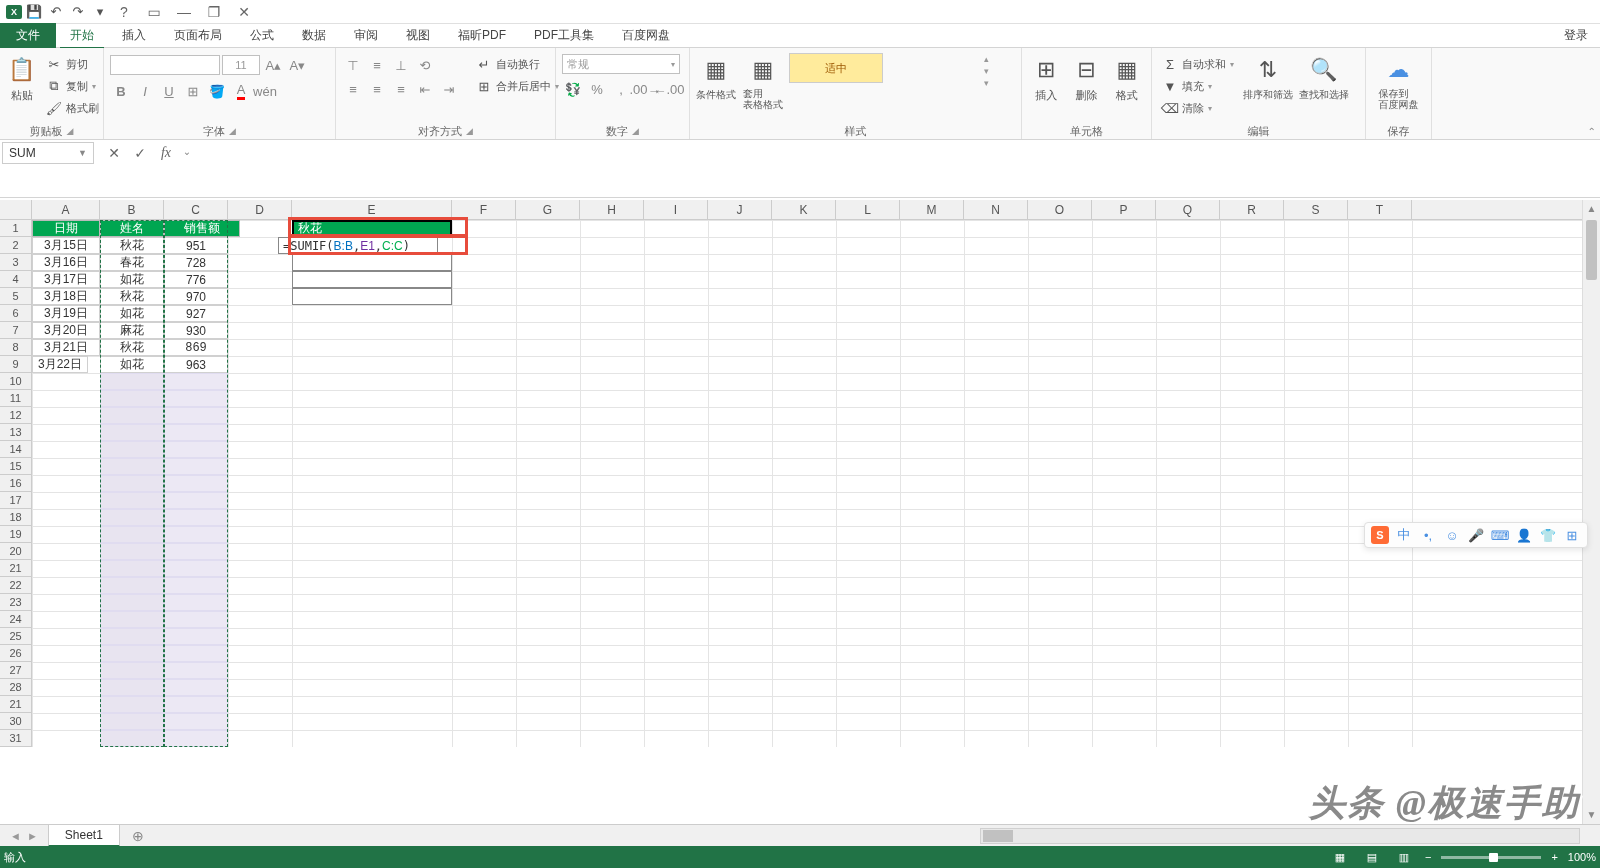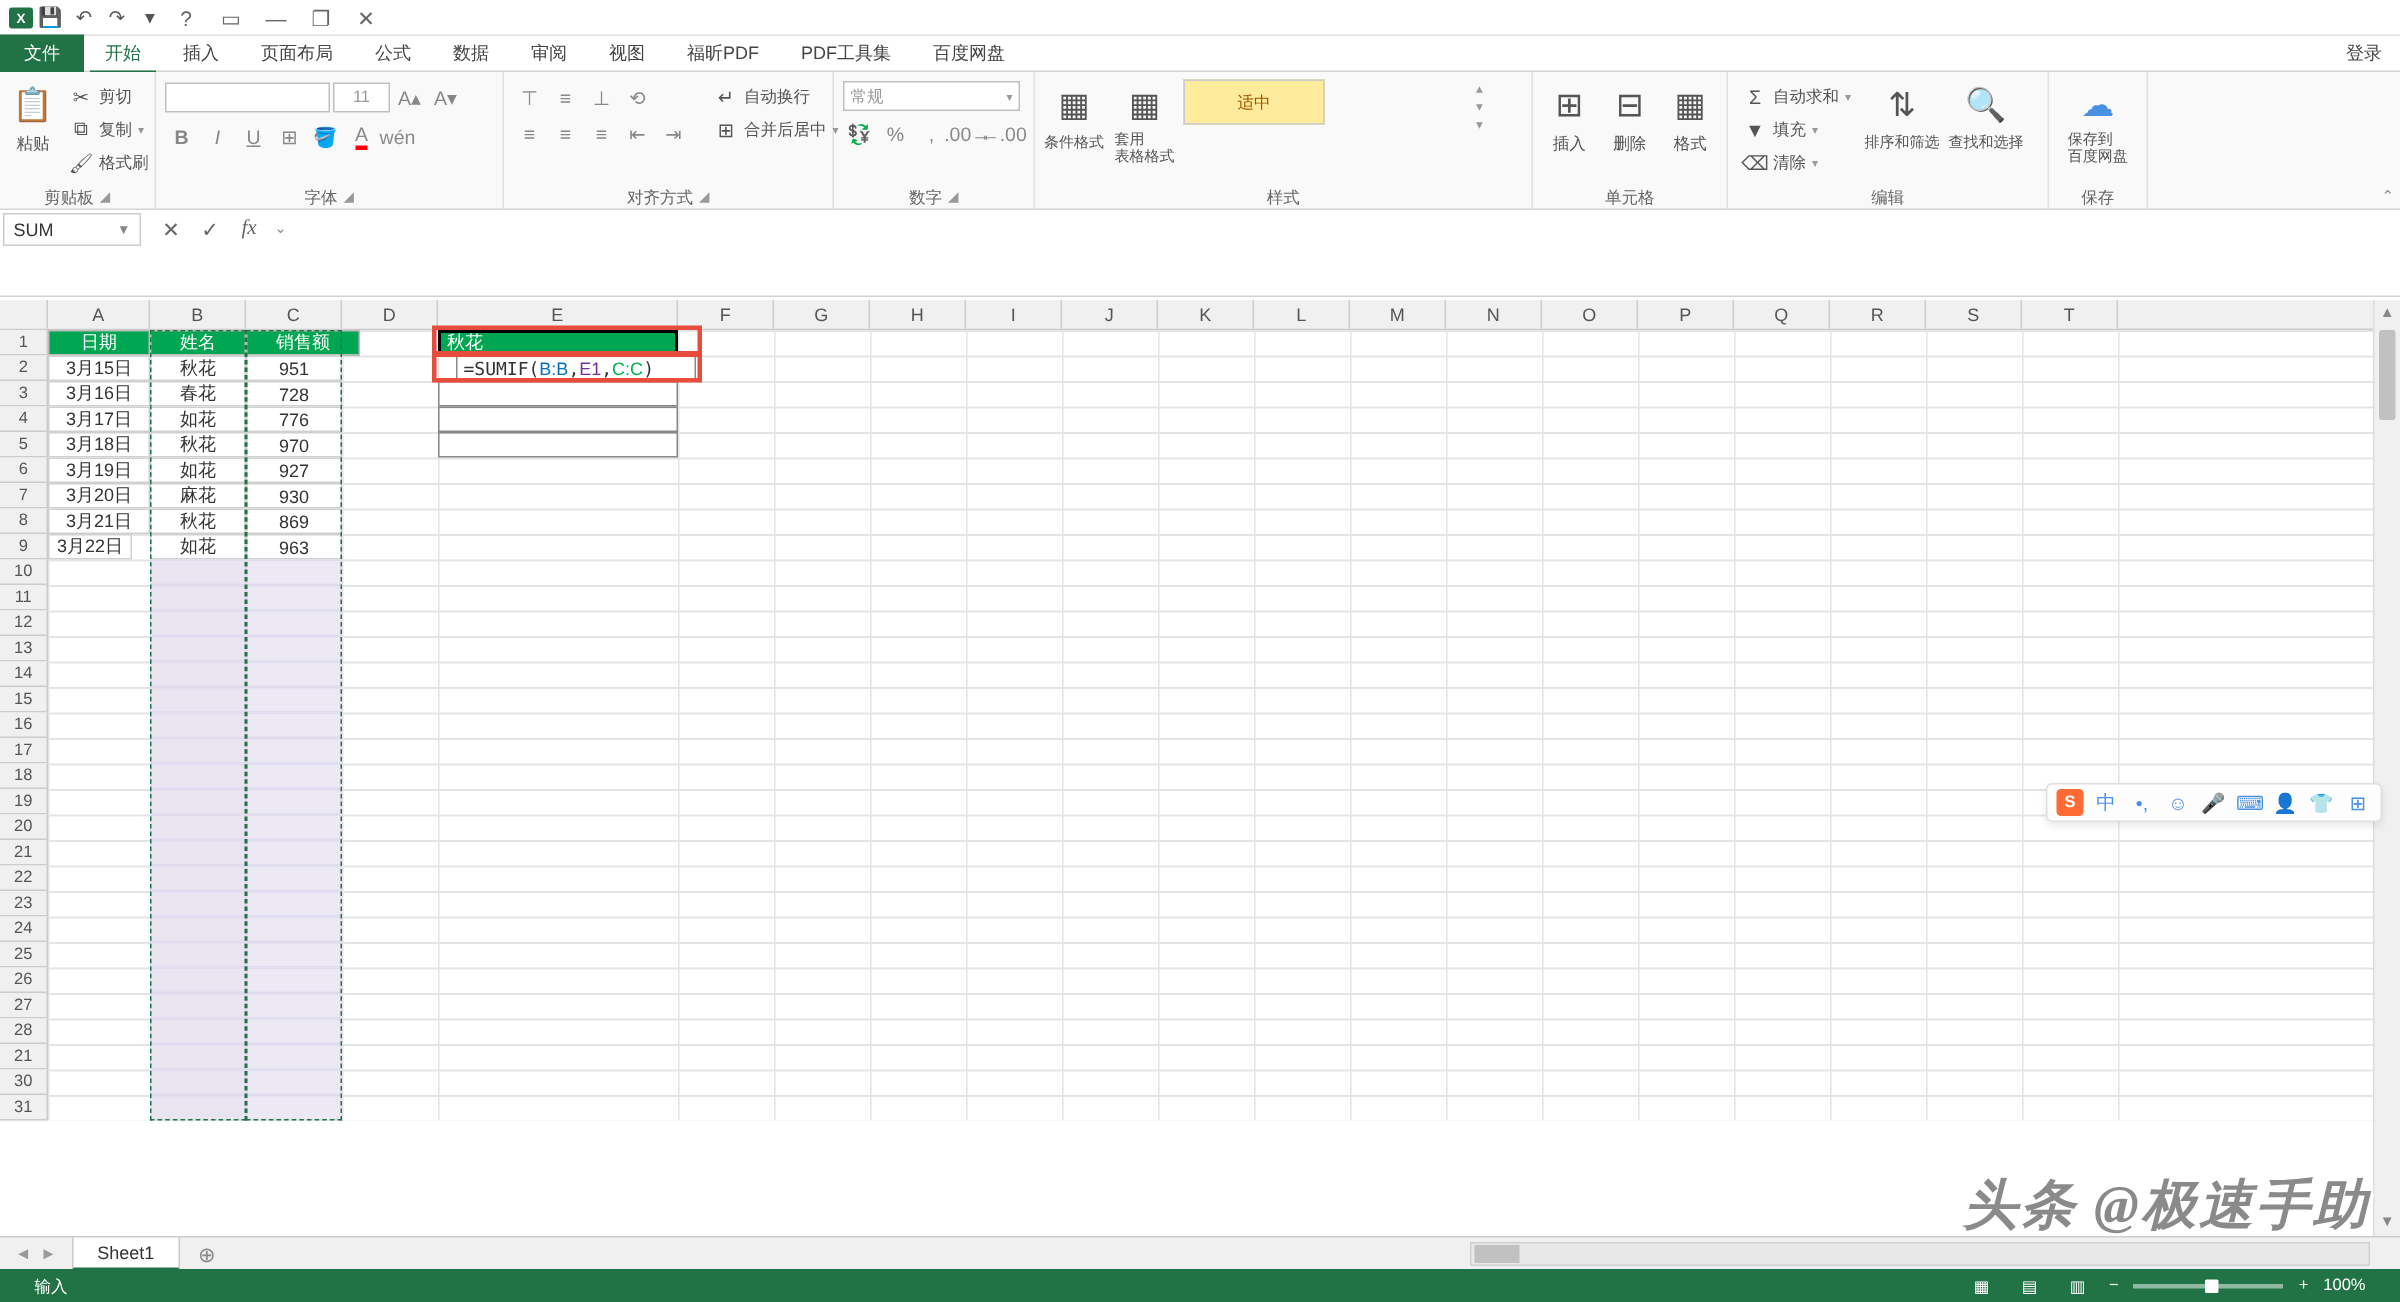--- a/index.html
+++ b/index.html
@@ -80,21 +80,21 @@
 
 .sheettabs { position: absolute; left: 0; right: 0; bottom: 22px; height: 22px; background: #f0f0f0; border-top: 1px solid #ccc; display: flex; align-items: center; }
 .sheettabs .nav { display: flex; gap: 6px; padding: 0 10px; color: #999; font-size: 11px; }
 .sheettabs .nav span { cursor: pointer; }
 .sheettabs .tab { padding: 3px 16px; background: #fff; border: 1px solid #ccc; border-bottom: 2px solid #217346; font-size: 12px; cursor: pointer; }
 .sheettabs .add { width: 20px; text-align: center; color: #888; cursor: pointer; font-size: 14px; margin-left: 8px; }
 .sheettabs .hscroll { margin-left: auto; width: 600px; height: 16px; background: #e8e8e8; position: relative; border: 1px solid #d0d0d0; margin-right: 20px; }
 .sheettabs .hscroll .th { position: absolute; left: 2px; top: 1px; bottom: 1px; width: 30px; background: #c1c1c1; }
 
 
-.statusbar { position: absolute; left: 0; right: 0; bottom: 0; height: 22px; background: #217346; color: #fff; display: flex; align-items: center; font-size: 11px; padding: 0 23px; }
+.statusbar { position: absolute; left: 0; right: 0; bottom: 0; height: 22px; background: #217346; color: #fff; display: flex; align-items: center; font-size: 11px; padding: 0 4px; }
 .statusbar .right { margin-left: auto; display: flex; align-items: center; gap: 10px; }
 .statusbar .viewbtn { width: 22px; height: 16px; display: flex; align-items: center; justify-content: center; cursor: pointer; }
 .statusbar .zoom-slider { width: 100px; height: 3px; background: rgba(255,255,255,.5); position: relative; }
 .statusbar .zoom-slider .handle { width: 9px; height: 9px; background: #fff; position: absolute; top: -3px; left: 48px; border-radius: 1px; }
 
 
 .watermark { position: absolute; right: 20px; bottom: 40px; font-size: 36px; font-style: italic; font-weight: bold; color: rgba(60,60,60,.6); text-shadow: 2px 2px 0 #fff, -1px -1px 0 #fff; pointer-events: none; font-family: "STKaiti","KaiTi",serif; letter-spacing: 2px; }
 .float-ime { position: absolute; right: 12px; top: 522px; display: flex; gap: 6px; align-items: center; background: #fdfdfd; border: 1px solid #e0e0e0; border-radius: 4px; padding: 3px 6px; box-shadow: 0 2px 6px rgba(0,0,0,.1); }
 .float-ime .i { width: 18px; height: 18px; display: flex; align-items: center; justify-content: center; font-size: 13px; color: #4a90e2; cursor: pointer; }
 .float-ime .s { background: #ff6b35; color:#fff; border-radius:3px; font-weight:bold; font-size:11px; }
@@ -464,21 +464,21 @@
         <div class="cell " style="left: 68px; top: 68px; width: 64px;">秋花</div>
         <div class="cell " style="left: 132px; top: 68px; width: 64px;">970</div>
         <div class="cell " style="left: 0px; top: 85px; width: 68px;">3月19日</div>
         <div class="cell " style="left: 68px; top: 85px; width: 64px;">如花</div>
         <div class="cell " style="left: 132px; top: 85px; width: 64px;">927</div>
         <div class="cell " style="left: 0px; top: 102px; width: 68px;">3月20日</div>
         <div class="cell " style="left: 68px; top: 102px; width: 64px;">麻花</div>
         <div class="cell " style="left: 132px; top: 102px; width: 64px;">930</div>
         <div class="cell " style="left: 0px; top: 119px; width: 68px;">3月21日</div>
         <div class="cell " style="left: 68px; top: 119px; width: 64px;">秋花</div>
-        <div class="cell " style="left: 132px; top: 119px; width: 64px;">869</div>
+        <div class="cell " style="left: 132px; top: 119px; width: 64px; font-family: Liberation Mono, monospace;">869</div>
         <div class="cell " style="left: 0px; top: 136px; width: 56px;">3月22日</div>
         <div class="cell " style="left: 68px; top: 136px; width: 64px;">如花</div>
         <div class="cell " style="left: 132px; top: 136px; width: 64px;">963</div>
         <div class="cell highlight-b" style="left: 68px; top: 153px; width: 64px; border: 1px solid rgb(224, 220, 240);"></div>
         <div class="cell highlight-c" style="left: 132px; top: 153px; width: 64px; border: 1px solid rgb(224, 220, 240);"></div>
         <div class="cell highlight-b" style="left: 68px; top: 170px; width: 64px; border: 1px solid rgb(224, 220, 240);"></div>
         <div class="cell highlight-c" style="left: 132px; top: 170px; width: 64px; border: 1px solid rgb(224, 220, 240);"></div>
         <div class="cell highlight-b" style="left: 68px; top: 187px; width: 64px; border: 1px solid rgb(224, 220, 240);"></div>
         <div class="cell highlight-c" style="left: 132px; top: 187px; width: 64px; border: 1px solid rgb(224, 220, 240);"></div>
         <div class="cell highlight-b" style="left: 68px; top: 204px; width: 64px; border: 1px solid rgb(224, 220, 240);"></div>
@@ -513,21 +513,21 @@
         <div class="cell highlight-c" style="left: 132px; top: 442px; width: 64px; border: 1px solid rgb(224, 220, 240);"></div>
         <div class="cell highlight-b" style="left: 68px; top: 459px; width: 64px; border: 1px solid rgb(224, 220, 240);"></div>
         <div class="cell highlight-c" style="left: 132px; top: 459px; width: 64px; border: 1px solid rgb(224, 220, 240);"></div>
         <div class="cell highlight-b" style="left: 68px; top: 476px; width: 64px; border: 1px solid rgb(224, 220, 240);"></div>
         <div class="cell highlight-c" style="left: 132px; top: 476px; width: 64px; border: 1px solid rgb(224, 220, 240);"></div>
         <div class="cell highlight-b" style="left: 68px; top: 493px; width: 64px; border: 1px solid rgb(224, 220, 240);"></div>
         <div class="cell highlight-c" style="left: 132px; top: 493px; width: 64px; border: 1px solid rgb(224, 220, 240);"></div>
         <div class="cell highlight-b" style="left: 68px; top: 510px; width: 64px; border: 1px solid rgb(224, 220, 240);"></div>
         <div class="cell highlight-c" style="left: 132px; top: 510px; width: 64px; border: 1px solid rgb(224, 220, 240);"></div>
         <div class="cell e1" style="left: 260px; top: 0px; width: 160px;">秋花</div>
-        <div class="cell e2 formula-colored" style="left: 272px; top: 17px; width: 160px;">=SUMIF(<span class="p1">B:B</span>,<span class="p2">E1</span>, <span class="p3">C:C</span>)</div>
+        <div class="cell e2 formula-colored" style="left: 246px; top: 17px; width: 160px;">=SUMIF(<span class="p1">B:B</span>,<span class="p2">E1</span>, <span class="p3">C:C</span>)</div>
         <div class="cell box" style="left: 260px; top: 34px; width: 160px;"></div>
         <div class="cell box" style="left: 260px; top: 51px; width: 160px;"></div>
         <div class="cell box" style="left: 260px; top: 68px; width: 160px;"></div>
         <div class="redframe" style="left: 256px; top: -3px; width: 180px; height: 20px;"></div>
         <div class="redframe" style="left: 256px; top: 15px; width: 180px; height: 20px;"></div>
         <div class="moving-border" style="left: 68px; top: 0px; width: 64px; height: 527px;"></div>
         <div class="moving-border" style="left: 132px; top: 0px; width: 64px; height: 527px;"></div>
       </div>
   </div>
 </div>

